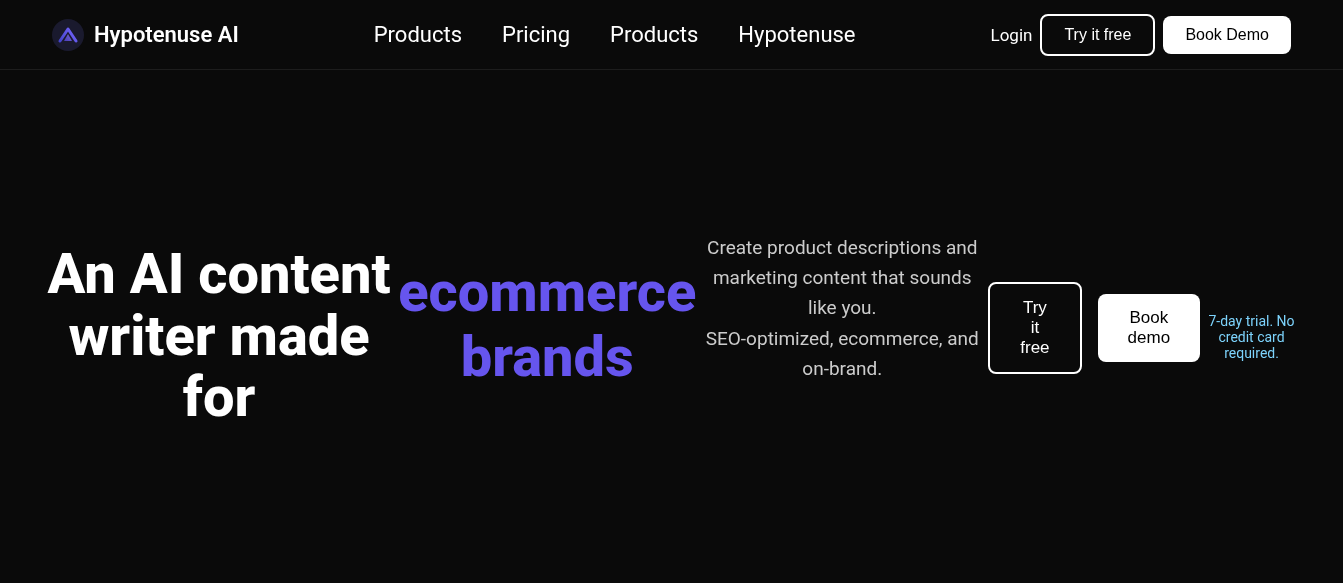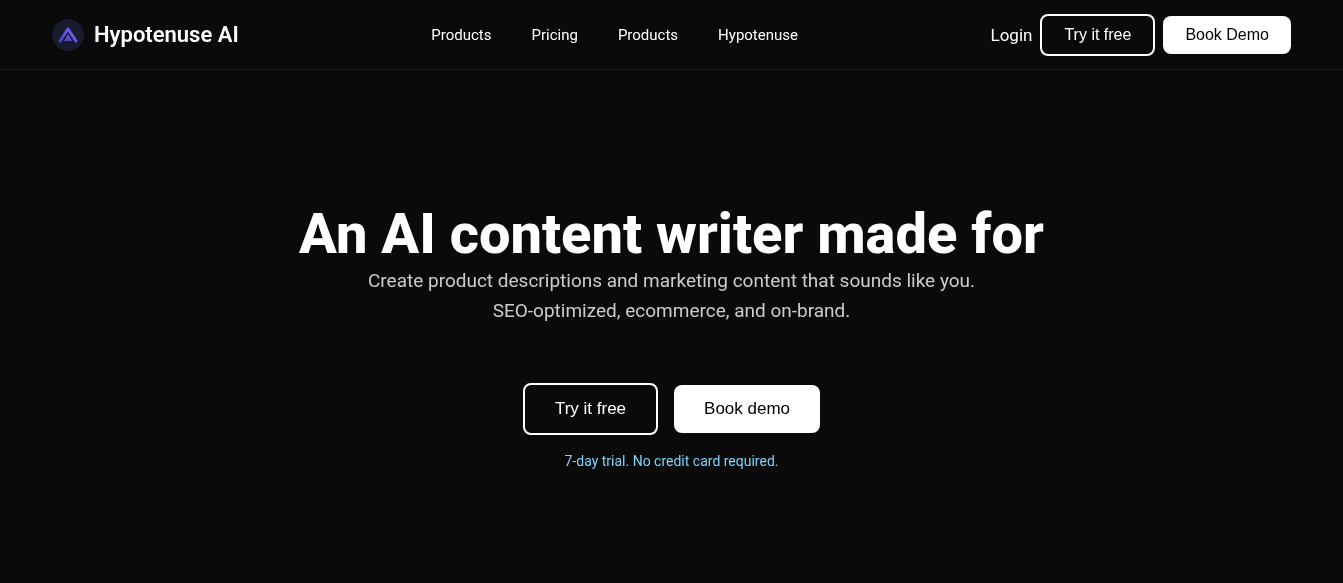--- a/index.html
+++ b/index.html
@@ -47,21 +47,21 @@
       white-space: nowrap;
     }
 
     .nav-links {
       display: flex;
       align-items: center;
       gap: 40px;
     }
 
     .nav-link {
-      font-size: 15px;
+      font-size: 22px;
       color: #ffffff;
       cursor: pointer;
       font-weight: 400;
     }
 
     .nav-actions {
       display: flex;
       align-items: center;
       gap: 8px;
     }
@@ -91,21 +91,21 @@
       border-radius: 8px;
       padding: 10px 22px;
       font-size: 16px;
       font-weight: 500;
       cursor: pointer;
     }
 
     
     .hero {
       display: flex;
-      flex-direction: column;
+      flex-direction: row;
       align-items: center;
       justify-content: center;
       text-align: center;
       padding: 60px 40px 40px;
       height: calc(583px - 70px);
     }
 
     .hero-title-line1 {
       font-size: 56px;
       font-weight: 800;
@@ -197,20 +197,21 @@
 
   <div class="nav-actions">
     <span class="nav-login">Login</span>
     <button class="btn-try-free-nav">Try it free</button>
     <button class="btn-book-demo-nav">Book Demo</button>
   </div>
 </nav>
 
 <section class="hero">
   <h1 class="hero-title-line1">An AI content writer made for</h1>
+  <h1 class="hero-title-line2">ecommerce brands</h1>
   <p class="hero-subtitle">
     <span>Create product descriptions and marketing content that sounds like you.</span><br>
     <span>SEO-optimized, ecommerce, and on-brand.</span>
   </p>
   <div class="hero-buttons">
     <button class="btn-try-free-hero">Try it free</button>
     <button class="btn-book-demo-hero">Book demo</button>
   </div>
   <p class="hero-footnote">7-day trial. No credit card required.</p>
 </section>

